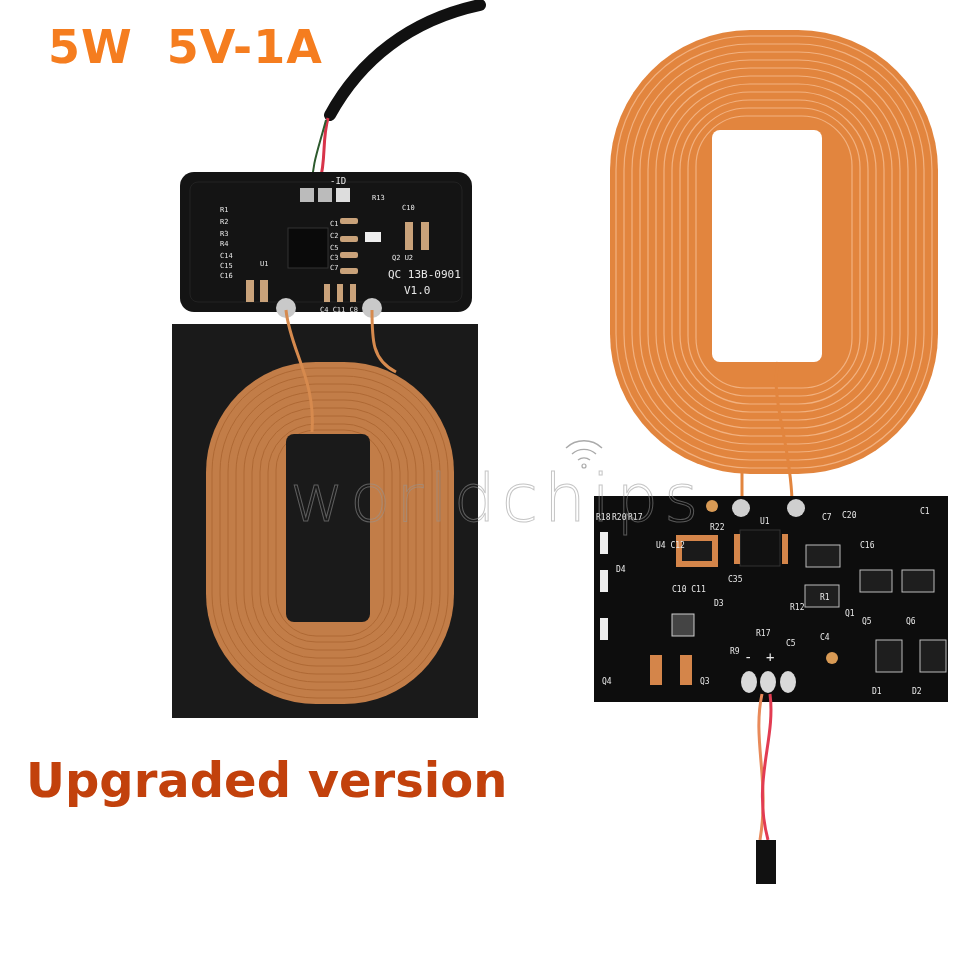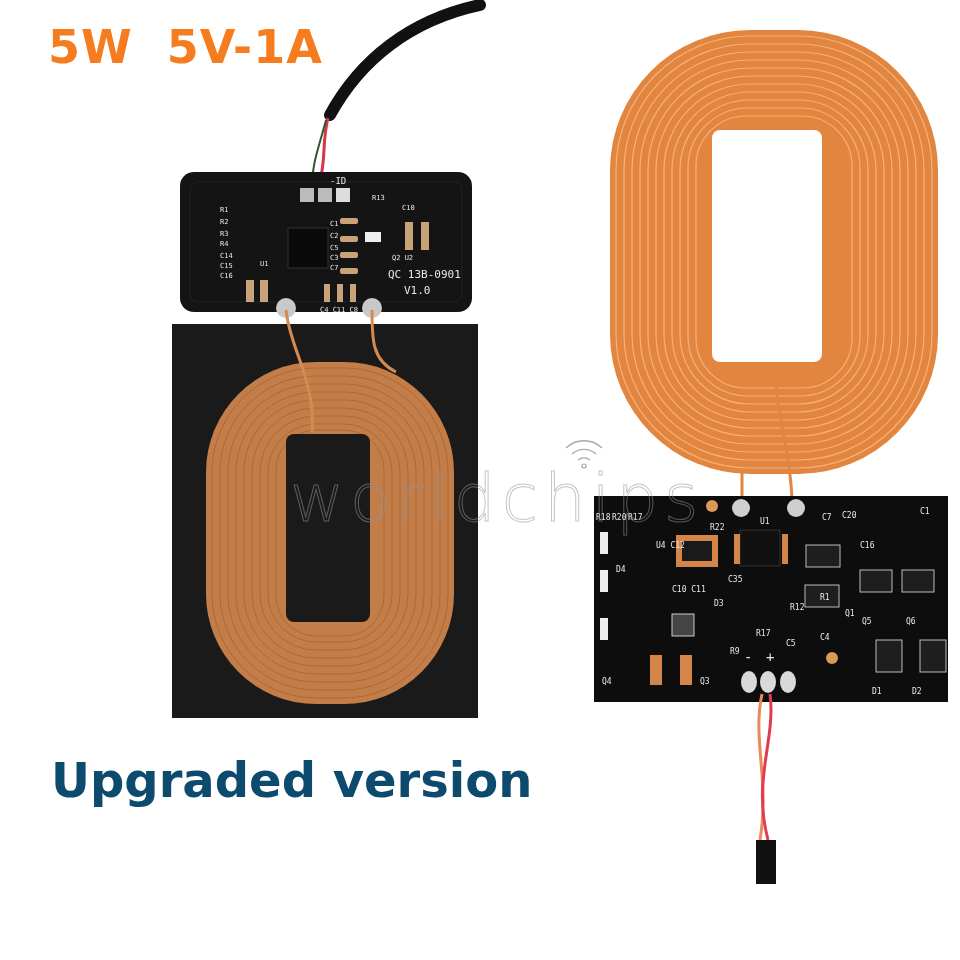--- a/index.html
+++ b/index.html
@@ -1,18 +1,18 @@
 <!DOCTYPE html>
 <html><head>
 <meta charset="utf-8">
 <style>
   html,body{margin:0;padding:0;background:#ffffff;}
   body{width:960px;height:960px;position:relative;overflow:hidden;font-family:"Liberation Sans",sans-serif;}
   .headline{position:absolute;left:36px;top:20px;font:bold 46px "DejaVu Sans",sans-serif;color:#f57d1f;letter-spacing:1px;white-space:pre;margin-left:12px;}
-  .footer-caption{position:absolute;left:26px;top:752px;font:bold 48px "DejaVu Sans",sans-serif;color:#0c4a6e;white-space:pre;margin-left:25px;}
+  .footer-caption{position:absolute;left:26px;top:752px;font:bold 48px "DejaVu Sans",sans-serif;color:#c2410c;white-space:pre;}
   .watermark{position:absolute;left:290px;top:460px;font:300 66px "DejaVu Sans",sans-serif;color:rgba(255,255,255,0.0);-webkit-text-stroke:1px rgba(150,150,150,0.55);letter-spacing:6px;white-space:pre;}
   .wifi{position:absolute;left:562px;top:436px;width:44px;height:34px;}
   .pcb-text{fill:#e8e8e8;font-family:"DejaVu Sans Mono",monospace;}
 </style>
 </head>
 <body>
 
 <div class="headline">5W  5V-1A</div>
 
 <svg width="960" height="960" style="position:absolute;left:0;top:0;">

